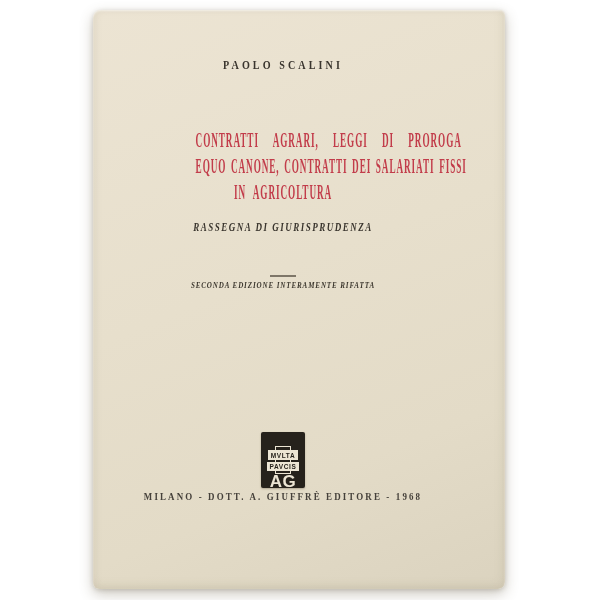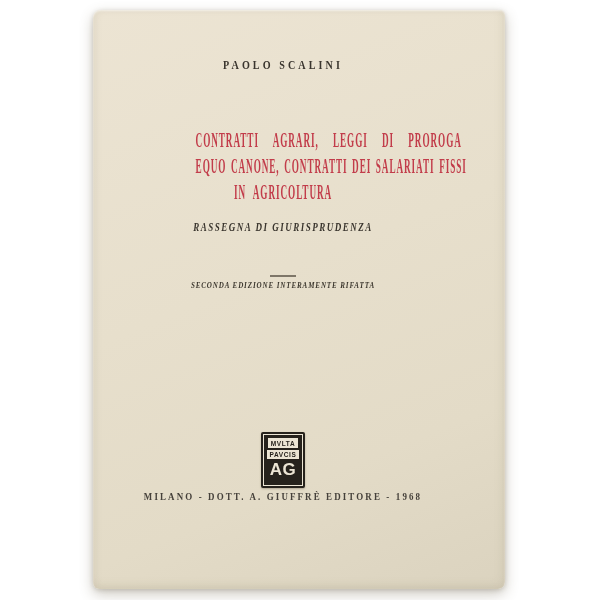--- a/index.html
+++ b/index.html
@@ -99,21 +99,21 @@
   }
 
   .logo {
     top: 422px;
     left: 50% !important;
     width: 44px !important;
     height: 56px;
     margin-left: -22px;
     background: #26221c;
     border-radius: 2px;
-    padding: 2px;
+    padding: 14px;
     box-sizing: border-box;
     box-shadow: 0 1px 2px rgba(80,70,50,0.35);
   }
   .logo-inner {
     width: 100%;
     height: 100%;
     border: 1px solid #ece5d4;
     box-sizing: border-box;
     display: flex;
     flex-direction: column;

